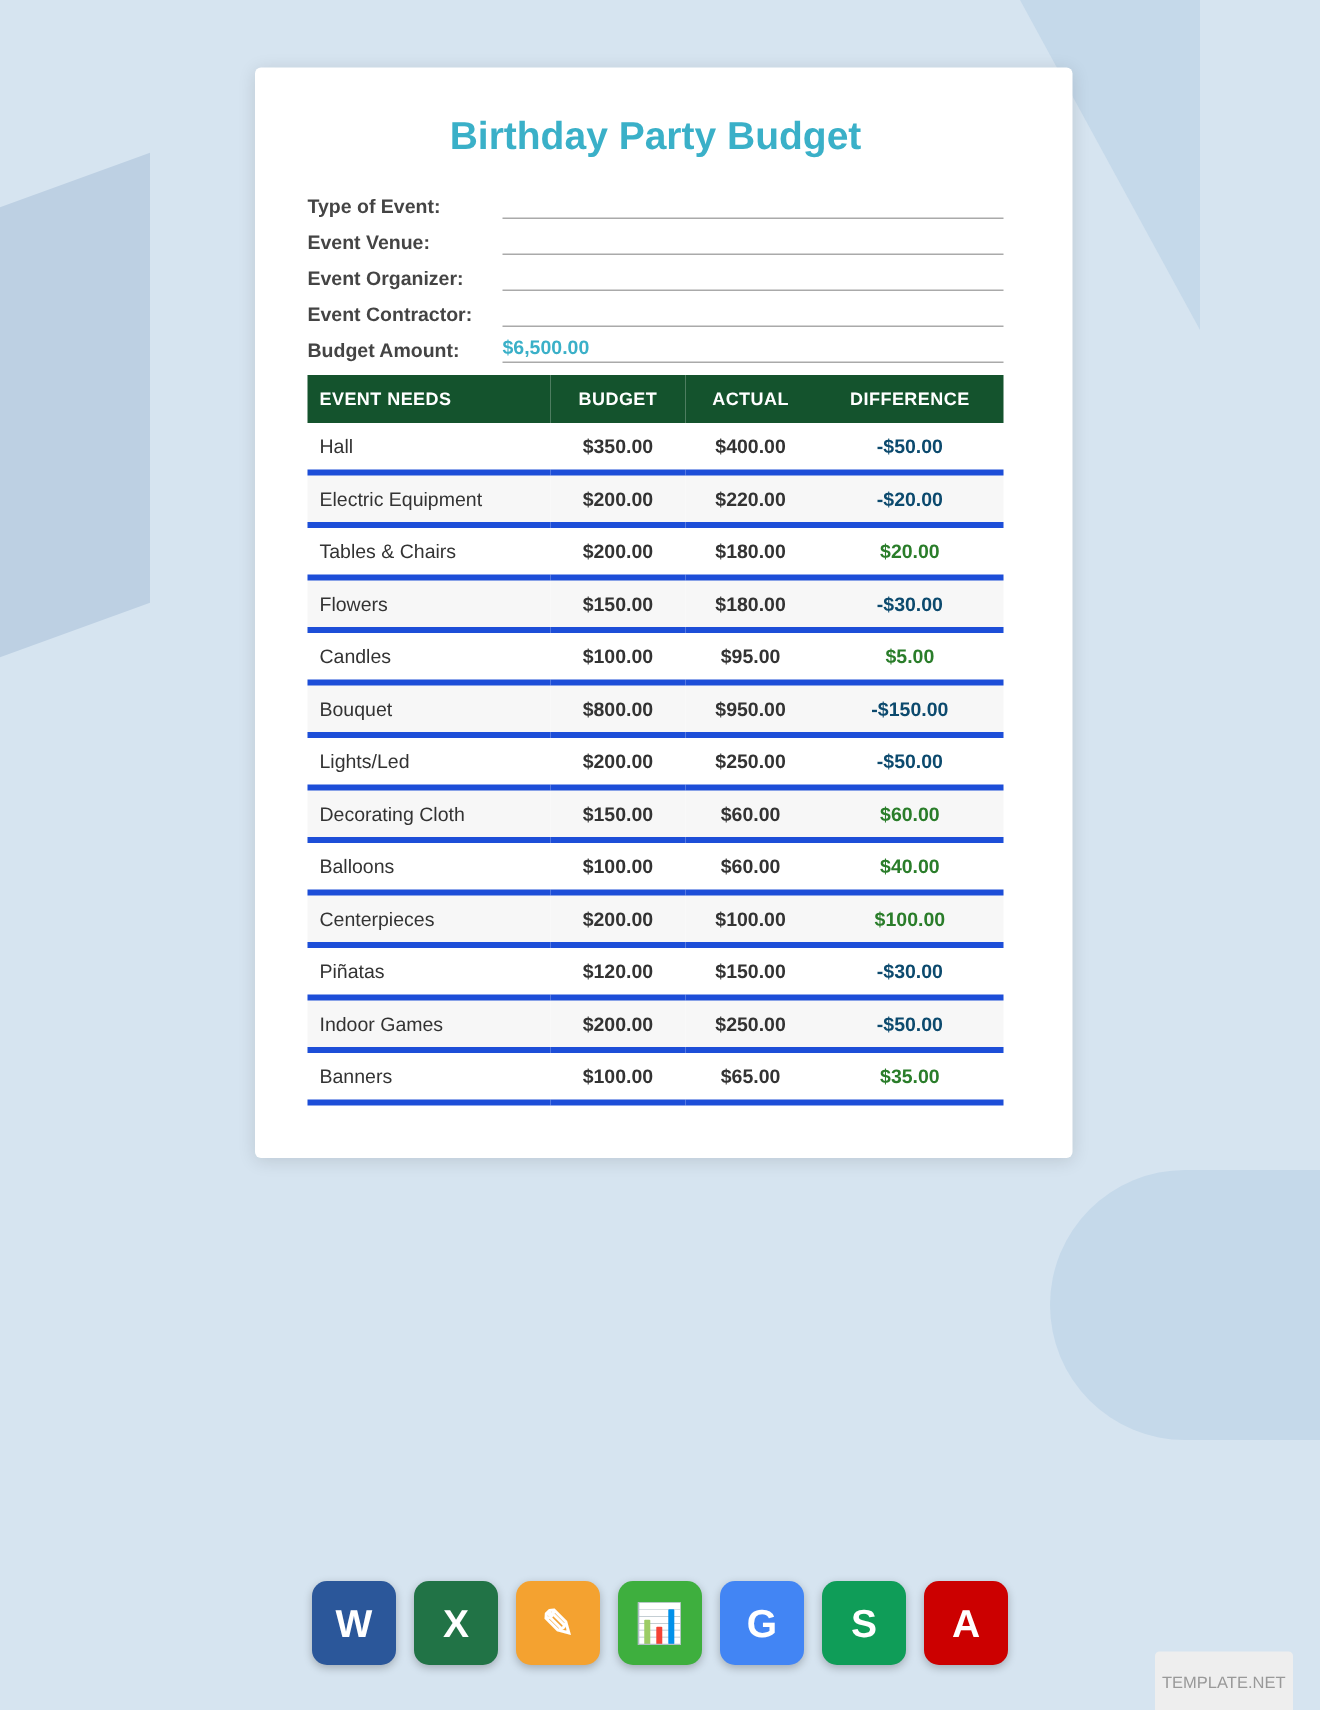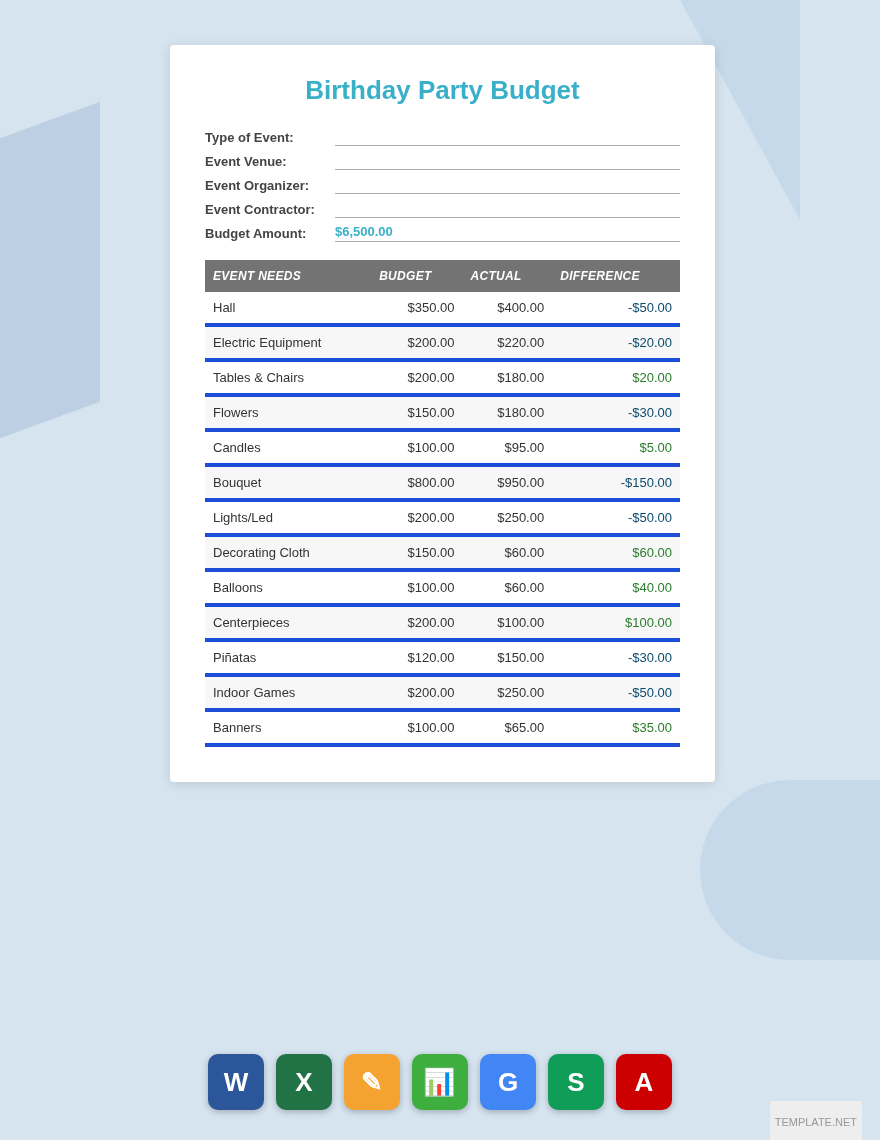--- a/index.html
+++ b/index.html
@@ -46,34 +46,34 @@
     }
 
     .main-card {
       position: absolute;
       top: 45px;
       left: 170px;
       width: 545px;
       background: #ffffff;
       border-radius: 4px;
       box-shadow: 0 2px 12px rgba(0,0,0,0.12);
-      padding: 30px 35px 35px 35px;
+      padding: 30px 46px 35px 35px;
       z-index: 1;
     }
 
     .doc-title {
       text-align: center;
       font-size: 26px;
       font-weight: bold;
       color: #3ab0c8;
       margin-bottom: 22px;
     }
 
     .meta-section {
-      margin-bottom: 18px;
+      margin-bottom: 8px;
     }
 
     .meta-row {
       display: flex;
       align-items: center;
       margin-bottom: 6px;
       font-size: 13px;
       color: #333;
     }
 
@@ -96,51 +96,52 @@
       color: transparent;
     }
 
     table {
       width: 100%;
       border-collapse: collapse;
       font-size: 13px;
     }
 
     thead tr {
-      background-color: #737373;
-      font-style: italic;
+      background-color: #14532d;
     }
 
     thead th {
       color: #ffffff;
       font-weight: bold;
       padding: 9px 8px;
       text-align: left;
       letter-spacing: 0.3px;
       font-size: 12px;
     }
 
     thead th:not(:first-child) {
+      text-align: center;
     }
 
     tbody tr {
       border-bottom: 4px solid #1d4ed8;
     }
 
     tbody tr:nth-child(even) {
       background-color: #f7f7f7;
     }
 
     tbody td {
       padding: 8px 8px;
       color: #333;
     }
 
     tbody td:not(:first-child) {
-      text-align: right;
+      text-align: center;
+      font-weight: bold;
     }
 
     td.positive { color: #2a7d2a; }
     td.negative { color: #0c4a6e; }
 
     .toolbar {
       position: absolute;
       bottom: 30px;
       left: 50%;
       transform: translateX(-50%);

